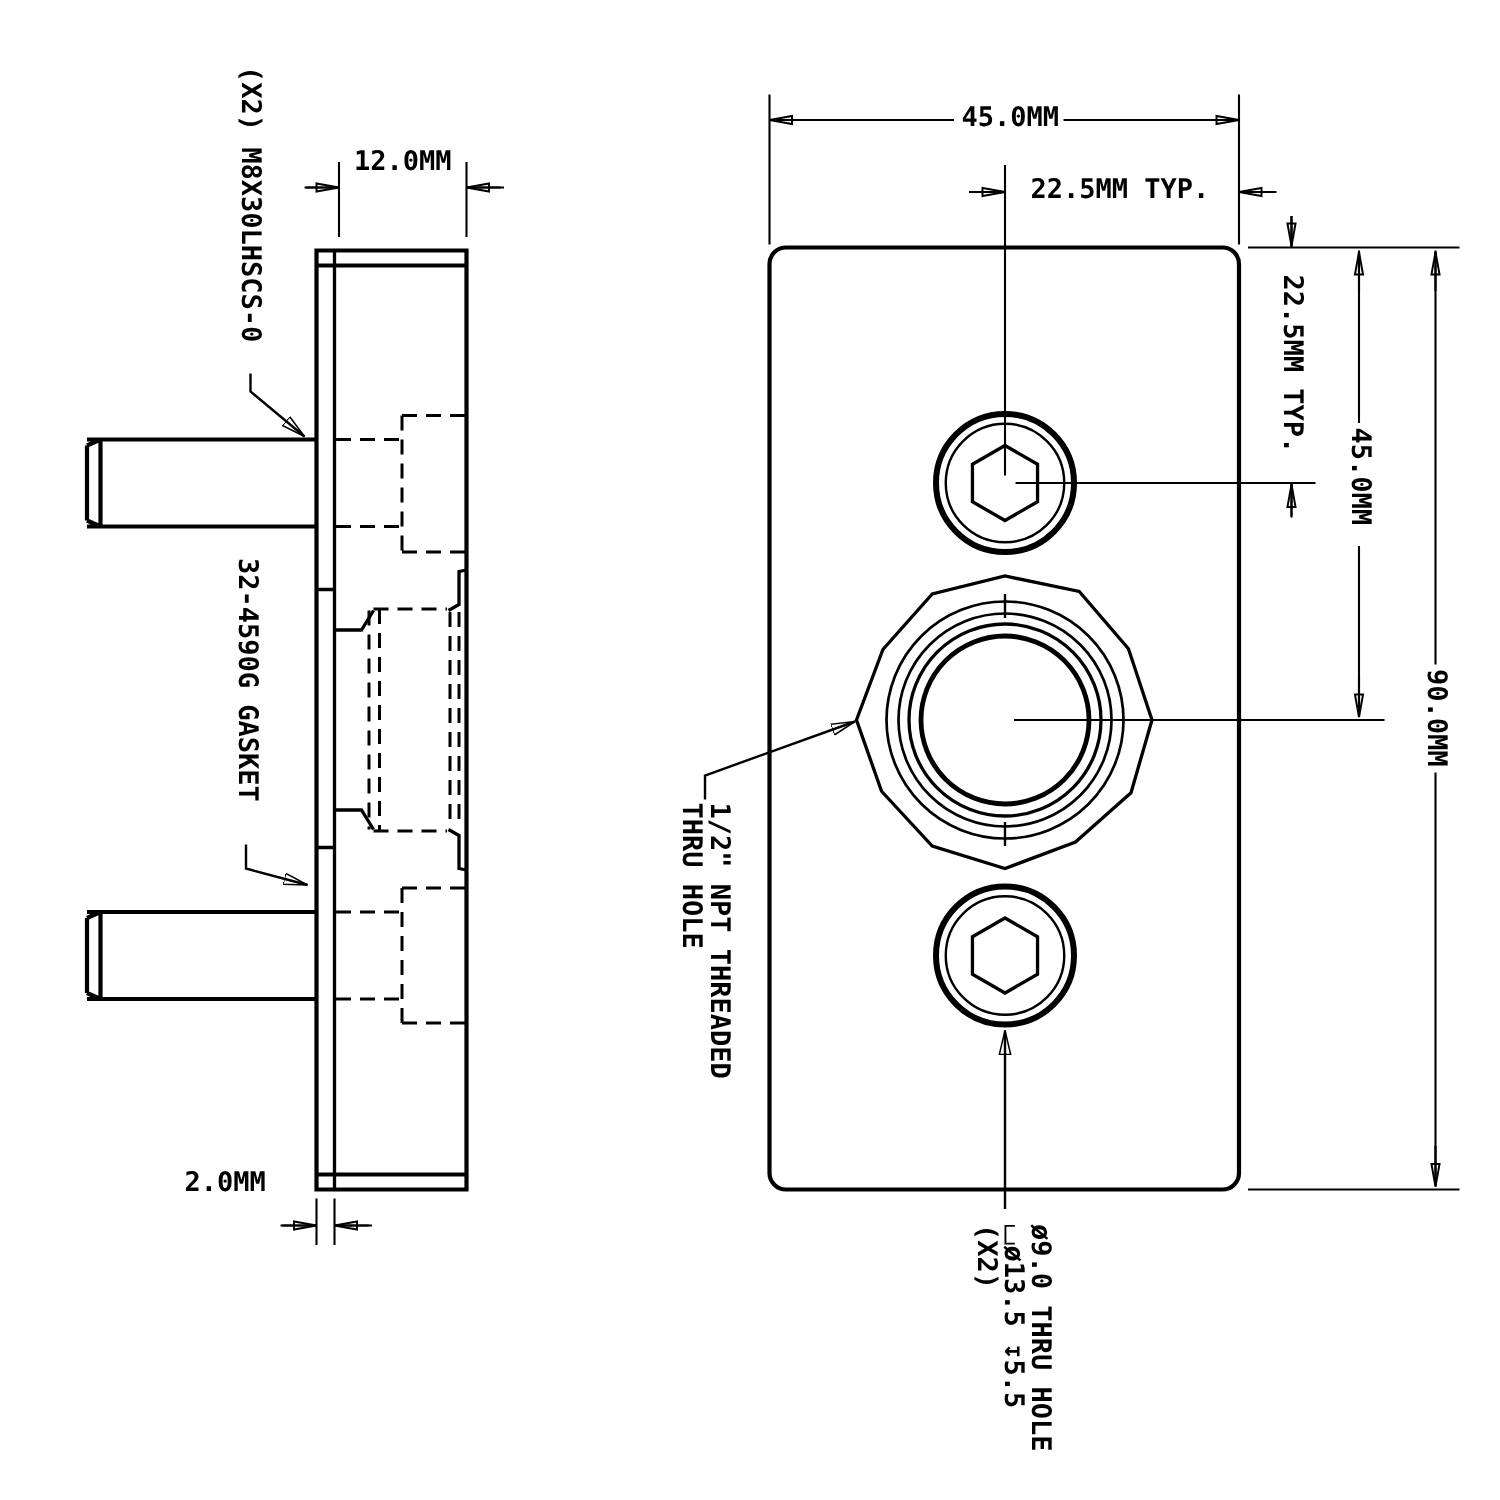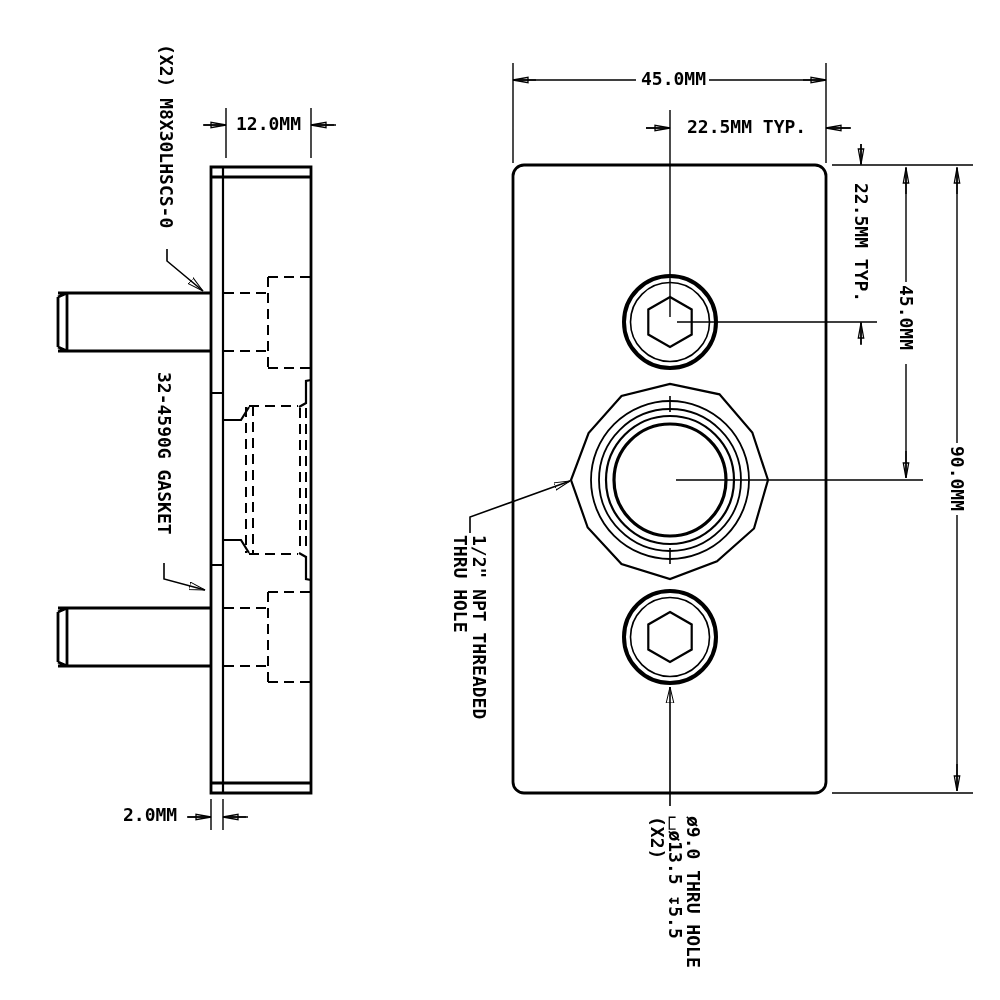--- a/index.html
+++ b/index.html
@@ -97,25 +97,25 @@
   <g stroke-width="1.6">
     <path d="M167 249 L167 261 L203 291" marker-end="url(#m-lead)"></path>
     <path d="M164 563 L164 579 L205 590" marker-end="url(#m-lead)"></path>
     <path d="M470 533 L470 517 L570 481" marker-end="url(#m-lead)"></path>
     <path d="M670 806 L670 687" marker-end="url(#m-lead)"></path>
   </g>
 </svg>
 
   <div class="lbl rot" style="left:176px;top:44px">(X2) M8X30LHSCS-0</div>
 
-  <div class="lbl" style="left:236px;top:114px">12.0MM</div>
+  <div class="lbl" style="left:236px;top:98px">12.0MM</div>
 
   <div class="lbl rot" style="left:174px;top:372px">32-4590G GASKET</div>
 
-  <div class="lbl" style="left:123px;top:805px">2.0MM</div>
+  <div class="lbl" style="left:123px;top:779px">2.0MM</div>
 
   <div class="lbl" style="left:641px;top:69px">45.0MM</div>
 
   <div class="lbl" style="left:687px;top:117px">22.5MM TYP.</div>
 
   <div class="lbl rot" style="left:871px;top:183px">22.5MM TYP.</div>
 
   <div class="lbl rot" style="left:916px;top:285px">45.0MM</div>
 
   <div class="lbl rot" style="left:967px;top:446px">90.0MM</div>

